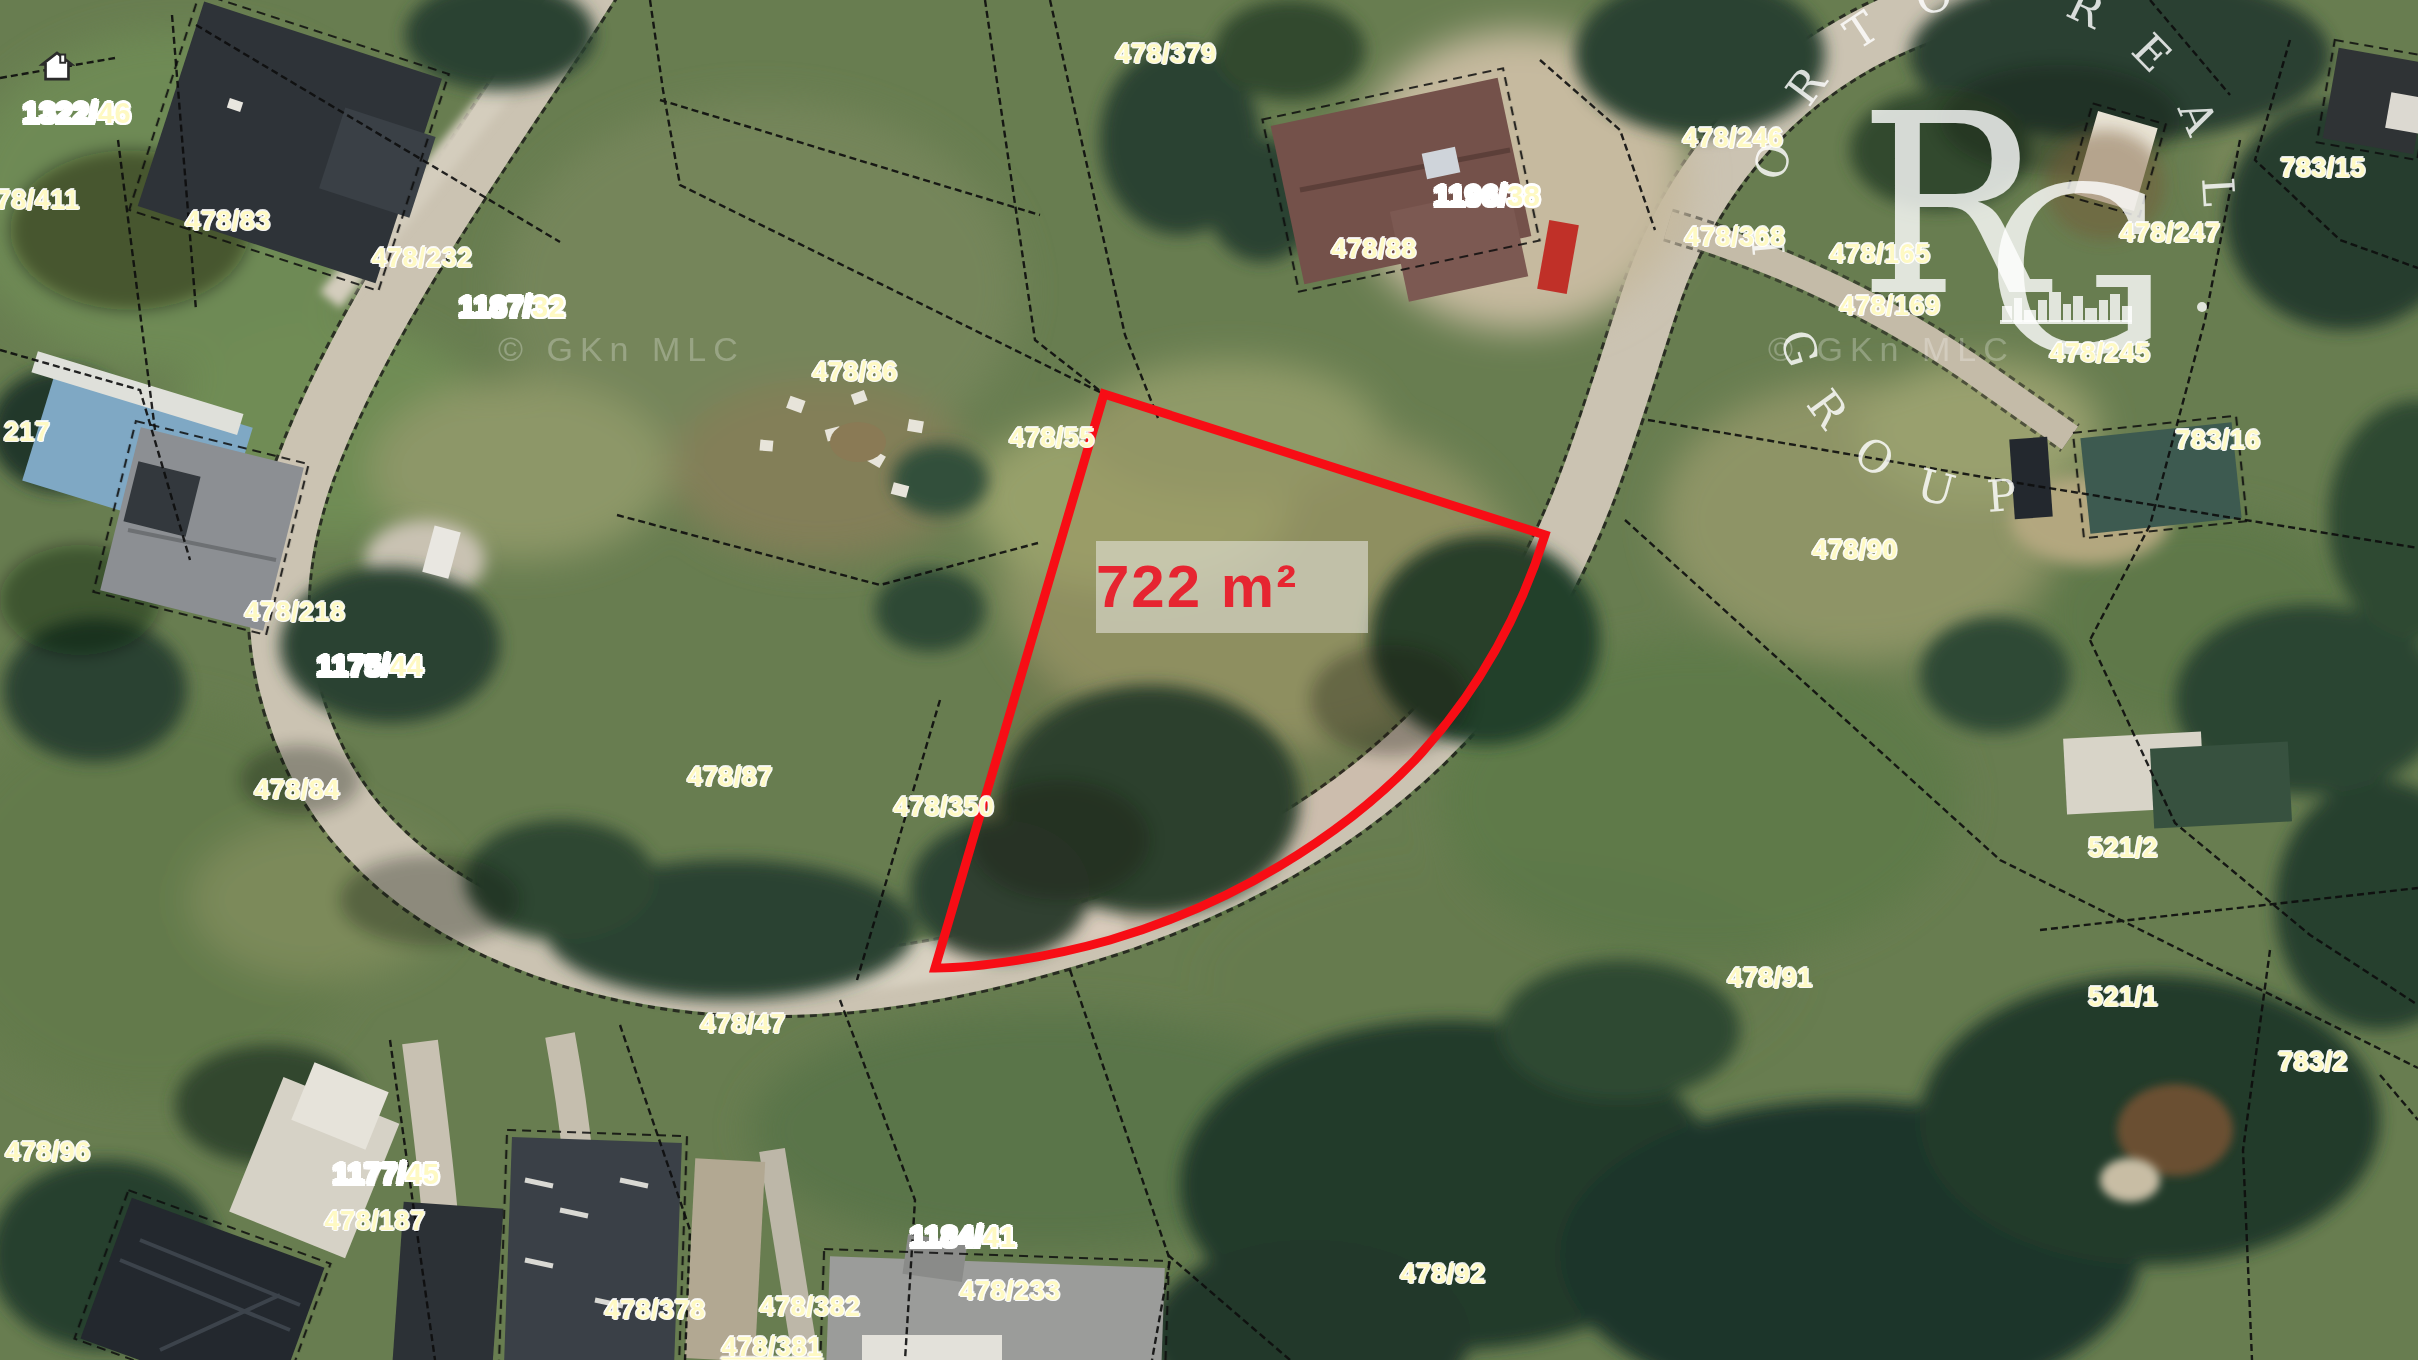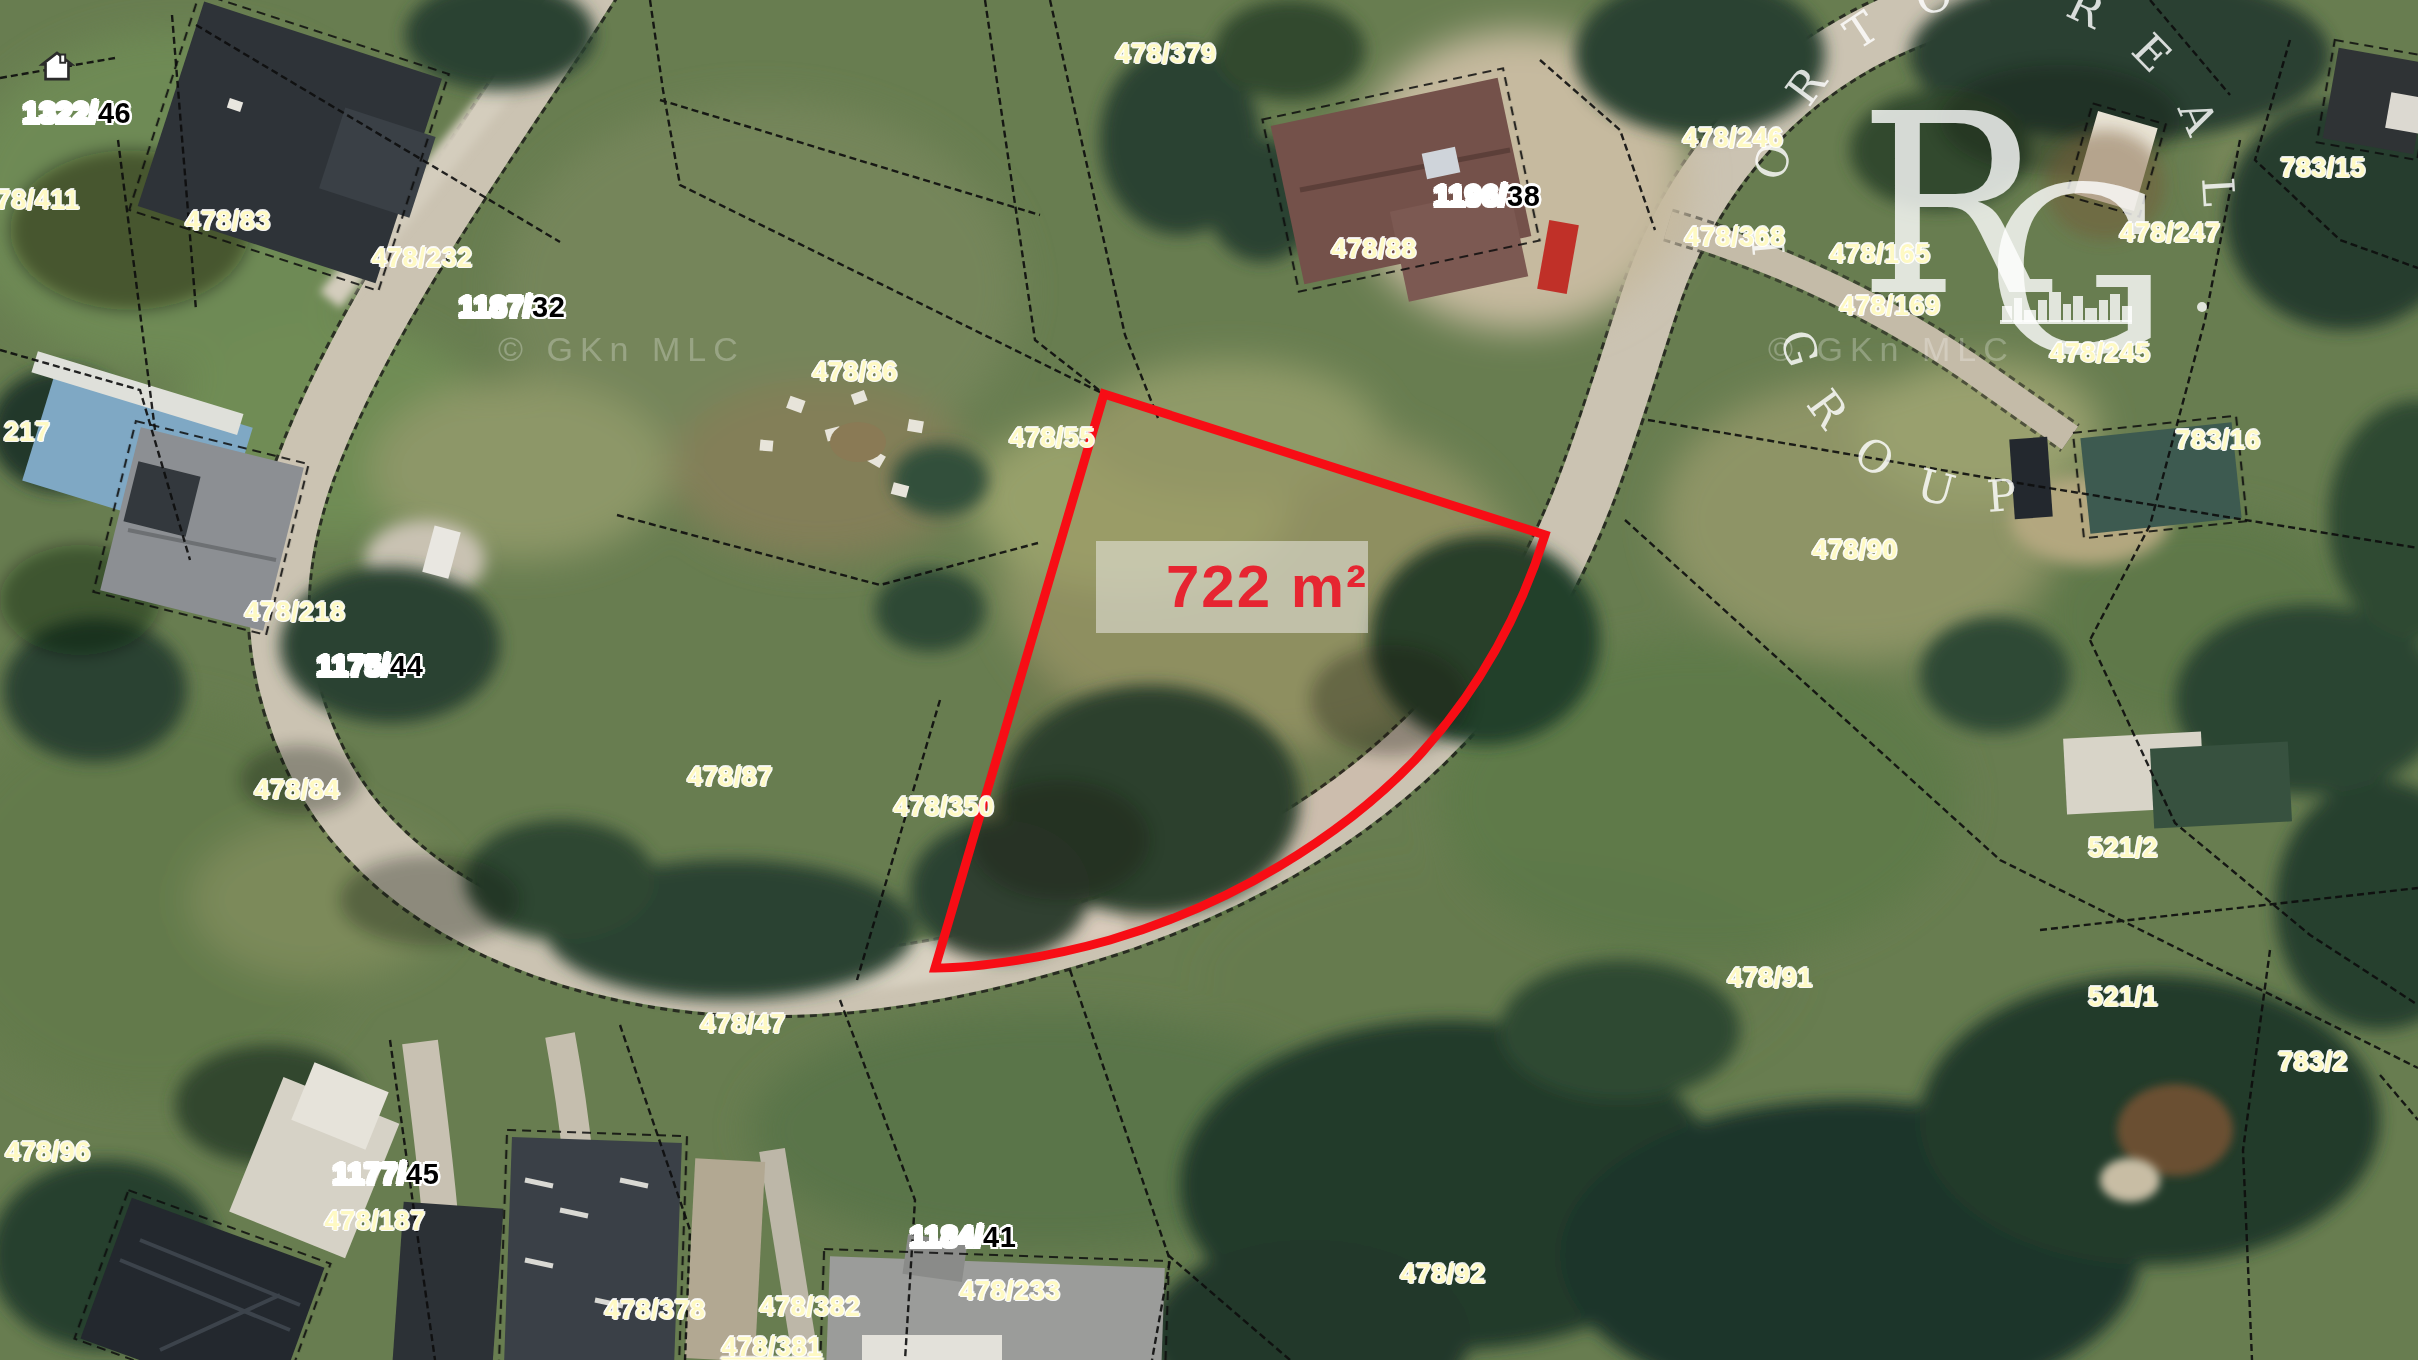--- a/index.html
+++ b/index.html
@@ -11,24 +11,24 @@
     font:700 27px/1 "Liberation Sans",sans-serif;color:#fef9c3;letter-spacing:.5px;
     text-shadow:-1.5px 0 0 rgba(255,255,255,.85),1.5px 0 0 rgba(255,255,255,.85),
                 0 -1.5px 0 rgba(255,255,255,.85),0 1.5px 0 rgba(255,255,255,.85),
                 -1px -1px 0 rgba(255,255,255,.7),1px 1px 0 rgba(255,255,255,.7);}
   
   .hlabel{position:absolute;transform:translate(-50%,-50%);white-space:nowrap;
     font:700 29px/1 "Liberation Sans",sans-serif;letter-spacing:.5px;
     text-shadow:-2.5px 0 0 #fff,2.5px 0 0 #fff,0 -2.5px 0 #fff,0 2.5px 0 #fff,
                 -2px -2px 0 #fff,2px 2px 0 #fff,-2px 2px 0 #fff,2px -2px 0 #fff;}
   .hlabel .pfx{color:#ffffff;}
-  .hlabel .num{color:#000000;}
+  .hlabel .num{color:#fef9c3;}
   
   #area-badge{position:absolute;left:1096px;top:541px;width:272px;height:92px;
-    background:rgba(235,234,227,.55);display:flex;align-items:center;justify-content:flex-end;}
+    background:rgba(235,234,227,.55);display:flex;align-items:center;justify-content:flex-start;}
   #area-badge span{font:600 60px/1 "Liberation Sans",sans-serif;color:#e62531;letter-spacing:2px;}
   
   .cpy{position:absolute;font:400 34px "Liberation Sans",sans-serif;
     color:rgba(255,255,255,.26);letter-spacing:7px;white-space:nowrap;}
   #cpy1{left:498px;top:330px;} #cpy2{left:1768px;top:330px;}
   
   #house-ico{position:absolute;left:36px;top:48px;width:42px;height:36px;}
 </style>
 </head>
 <body>

